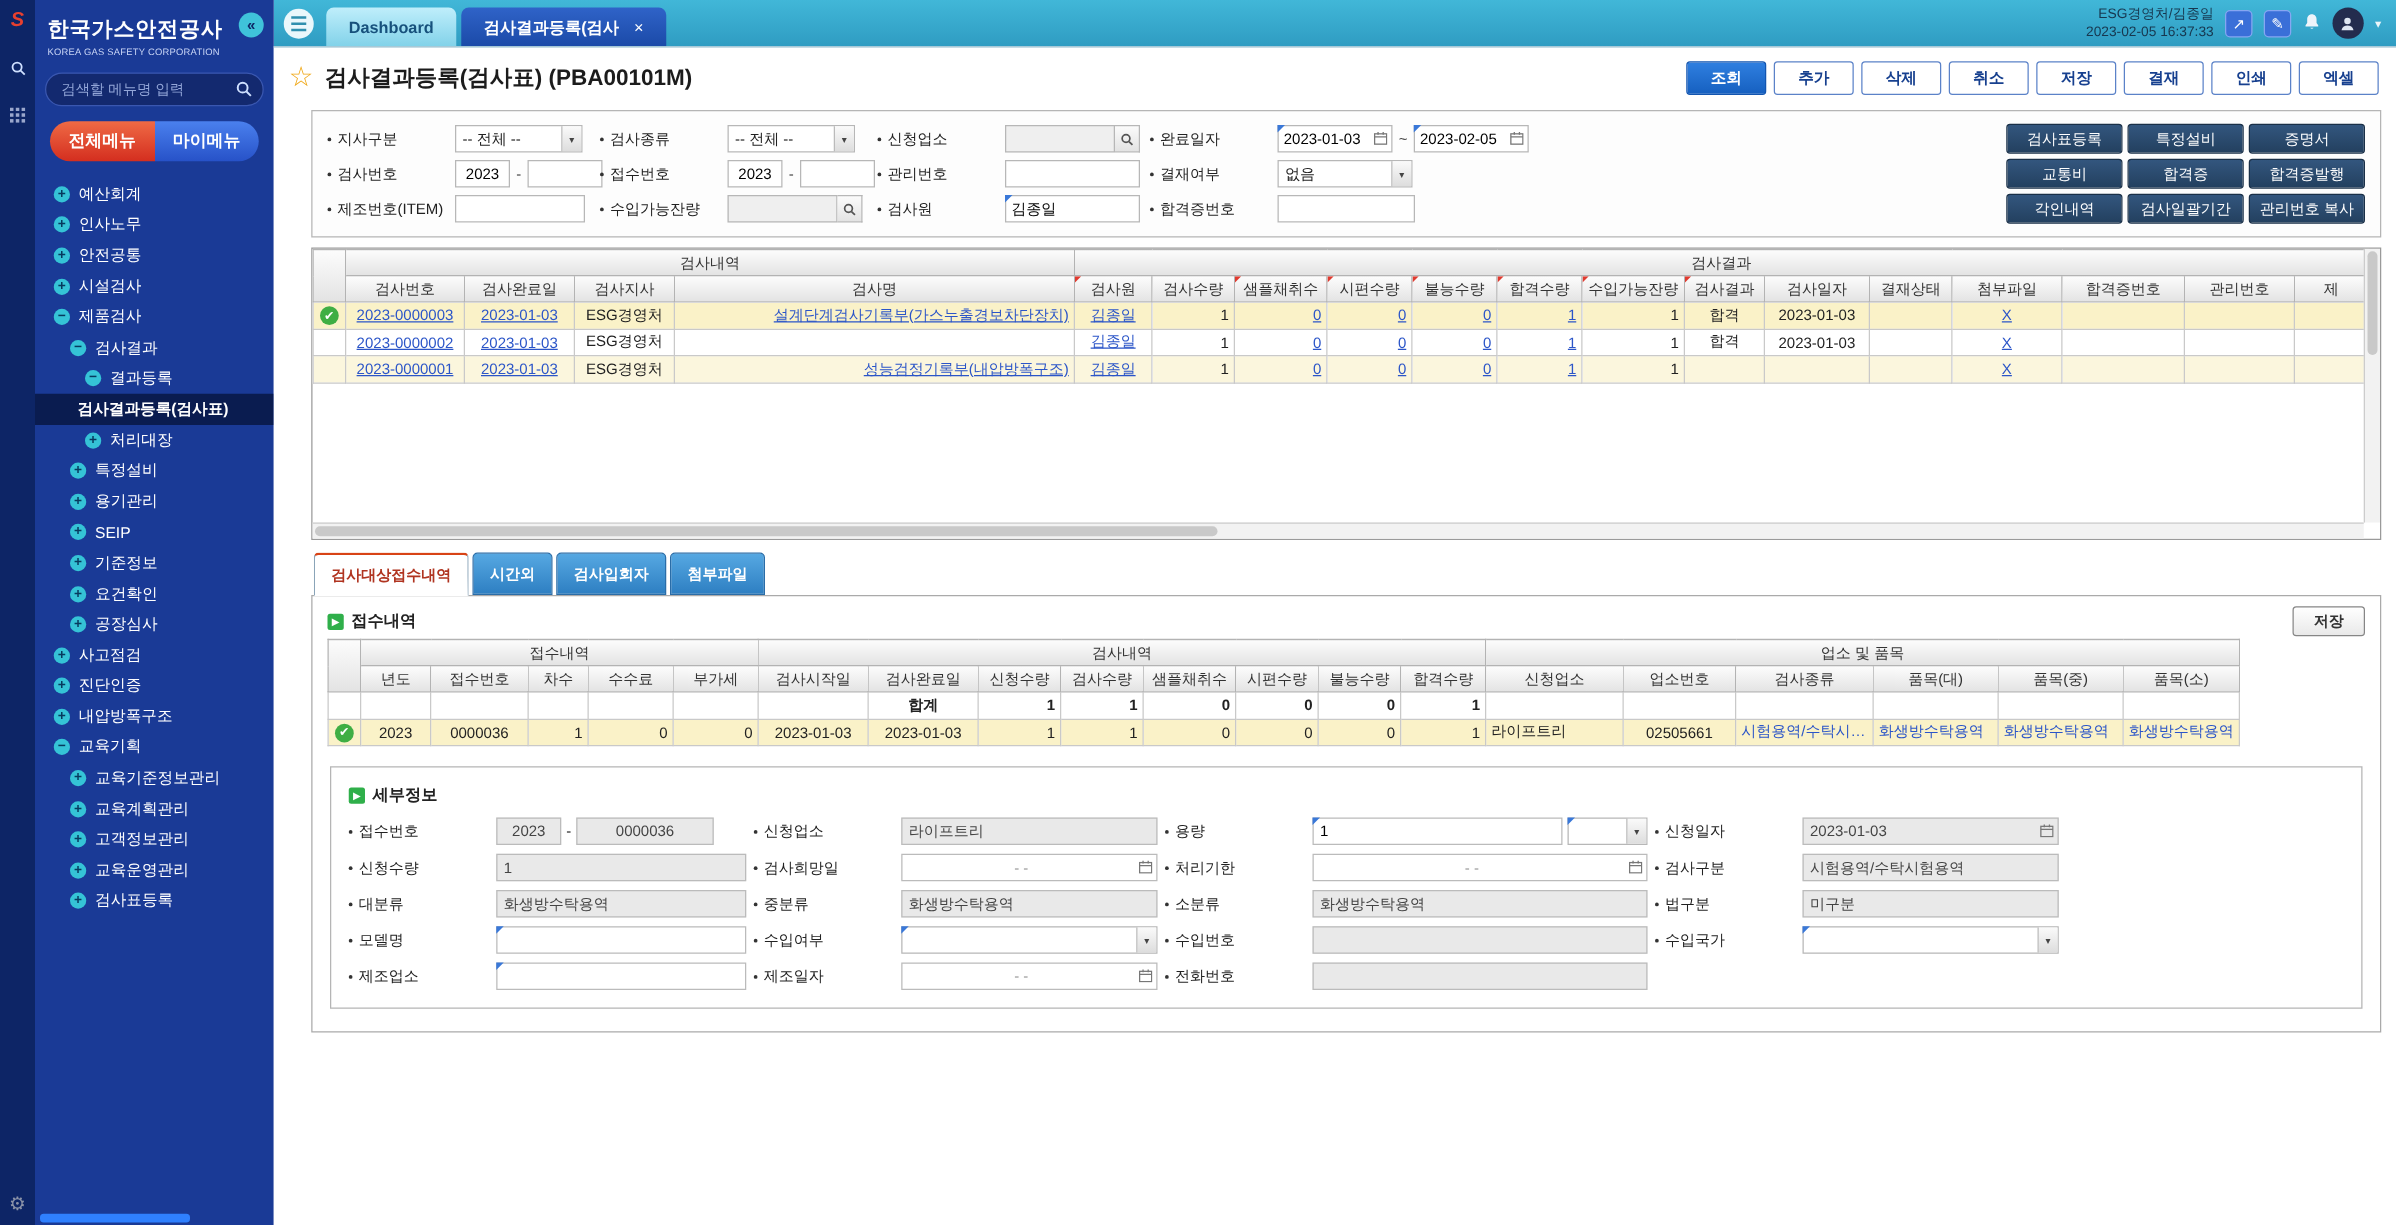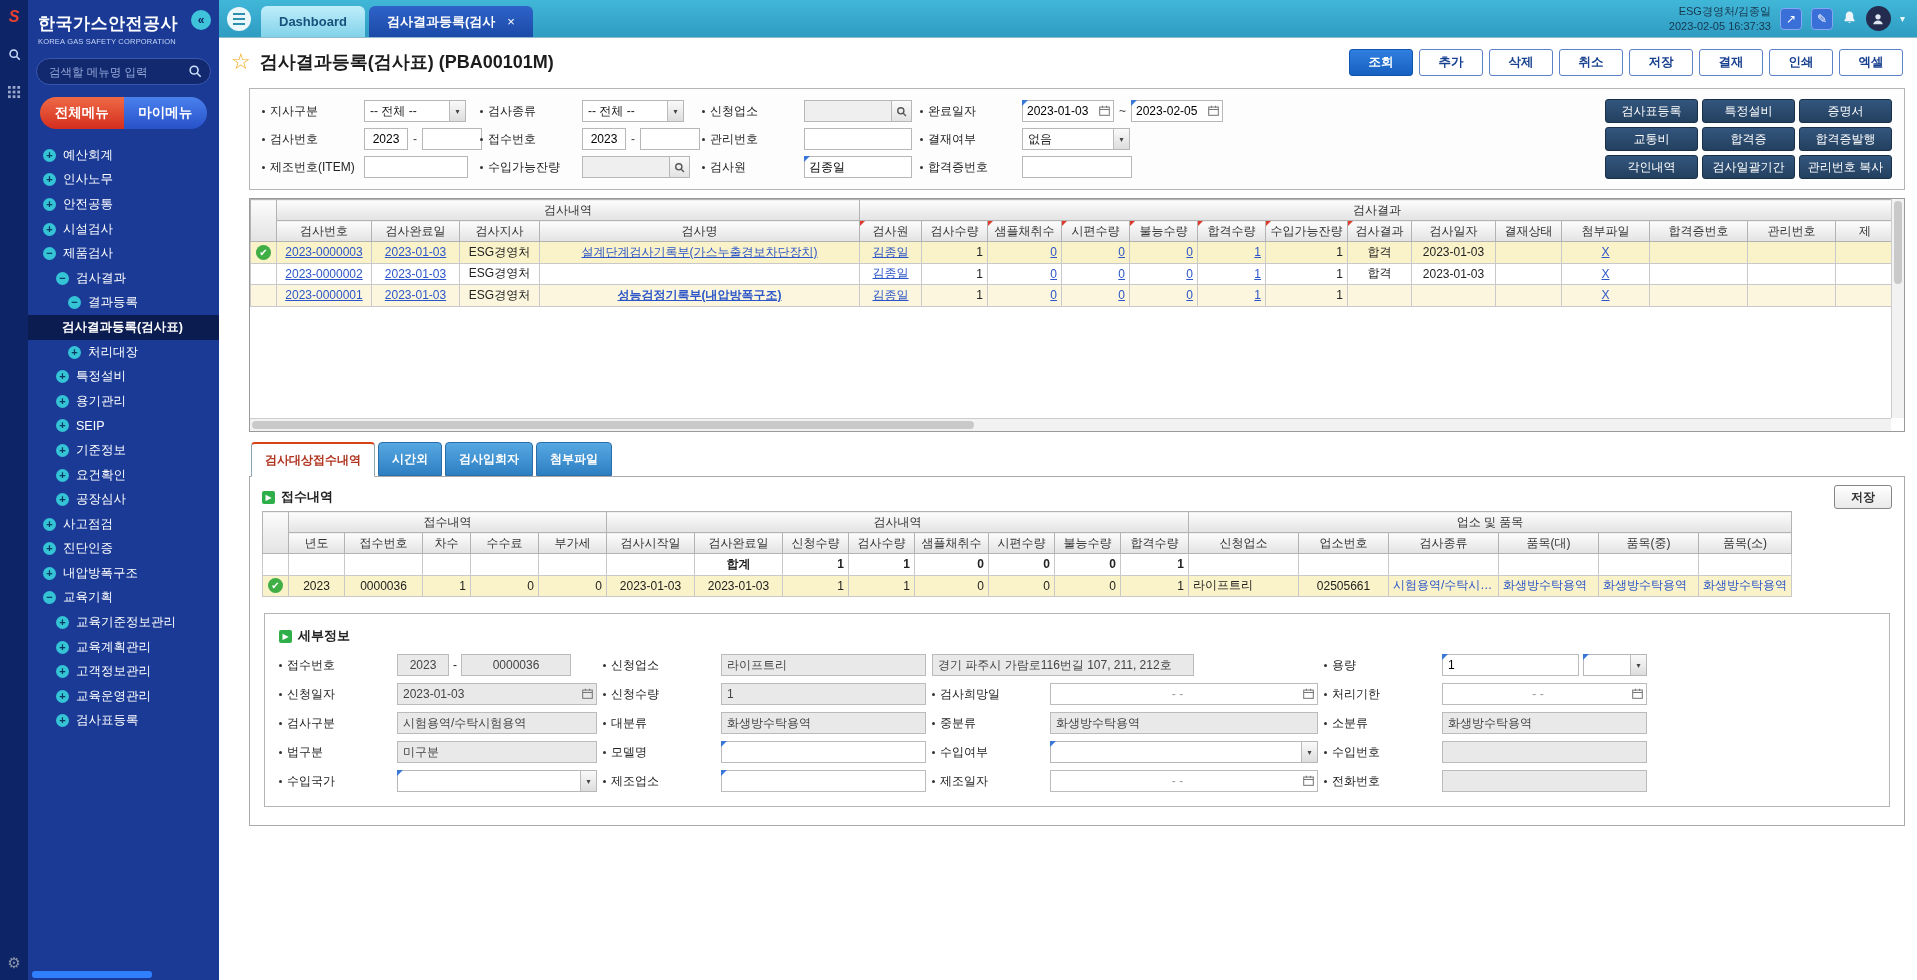--- a/index.html
+++ b/index.html
@@ -508,21 +508,21 @@
                   <th>관리번호</th>
                   <th>제</th>
                 </tr>
               </thead>
               <tbody>
                 <tr class="sel">
                   <td class="chk"><span class="gcheck">✔</span></td>
                   <td style="text-align: center;"><span class="cl-link">2023-0000003</span></td>
                   <td style="text-align: center;"><span class="cl-link">2023-01-03</span></td>
                   <td style="text-align: center;">ESG경영처</td>
-                  <td style="text-align: center; margin-left: 24px;"><span class="cl-link">설계단계검사기록부(가스누출경보차단장치)</span></td>
+                  <td style="text-align: right; margin-left: 24px;"><span class="cl-link">설계단계검사기록부(가스누출경보차단장치)</span></td>
                   <td style="text-align: center;"><span class="cl-link">김종일</span></td>
                   <td style="text-align: right;">1</td>
                   <td style="text-align: right;"><span class="cl-link">0</span></td>
                   <td style="text-align: right;"><span class="cl-link">0</span></td>
                   <td style="text-align: right;"><span class="cl-link">0</span></td>
                   <td style="text-align: right;"><span class="cl-link">1</span></td>
                   <td style="text-align: right;">1</td>
                   <td style="text-align: center;">합격</td>
                   <td style="text-align: center;">2023-01-03</td>
                   <td style="text-align: center;"></td>
@@ -550,21 +550,21 @@
                   <td style="text-align: center;"><span class="cl-link">X</span></td>
                   <td style="text-align: center;"></td>
                   <td style="text-align: center;"></td>
                   <td style="text-align: center;"></td>
                 </tr>
                 <tr>
                   <td class="chk"></td>
                   <td style="text-align: center;"><span class="cl-link">2023-0000001</span></td>
                   <td style="text-align: center;"><span class="cl-link">2023-01-03</span></td>
                   <td style="text-align: center;">ESG경영처</td>
-                  <td style="text-align: center; font-weight: bold;"><span class="cl-link">성능검정기록부(내압방폭구조)</span></td>
+                  <td style="text-align: right;"><span class="cl-link">성능검정기록부(내압방폭구조)</span></td>
                   <td style="text-align: center;"><span class="cl-link">김종일</span></td>
                   <td style="text-align: right;">1</td>
                   <td style="text-align: right;"><span class="cl-link">0</span></td>
                   <td style="text-align: right;"><span class="cl-link">0</span></td>
                   <td style="text-align: right;"><span class="cl-link">0</span></td>
                   <td style="text-align: right;"><span class="cl-link">1</span></td>
                   <td style="text-align: right;">1</td>
                   <td style="text-align: center;"></td>
                   <td style="text-align: center;"></td>
                   <td style="text-align: center;"></td>
@@ -709,23 +709,20 @@
               <span class="dlabel">접수번호</span>
               <span class="dfield">
                 <input class="dinp ro" style="width: 52px; text-align: center;" value="2023">
                 <span>-</span>
                 <input class="dinp ro" style="width: 110px; text-align: center;" value="0000036">
               </span>
               <span class="dlabel">신청업소</span>
               <span class="dfield">
                   <input class="dinp ro" value="라이프트리" style="">
                 </span>
-              <span class="dfield addr">
-                  <input class="dinp ro" style="width: 262px;" value="경기 파주시 가람로116번길 107, 211, 212호">
-                </span>
               <span class="dlabel">용량</span>
               <span class="dfield">
                 <span class="inpwrap bcorner" style="flex:1;">
                     <input class="dinp" value="1" style="">
                   </span>
                 <span class="inpwrap bcorner dsel-sm">
                     <span class="select" style="width:100%;">
                       <span></span>
                       <span class="sarrow">▾</span>
                     </span>

